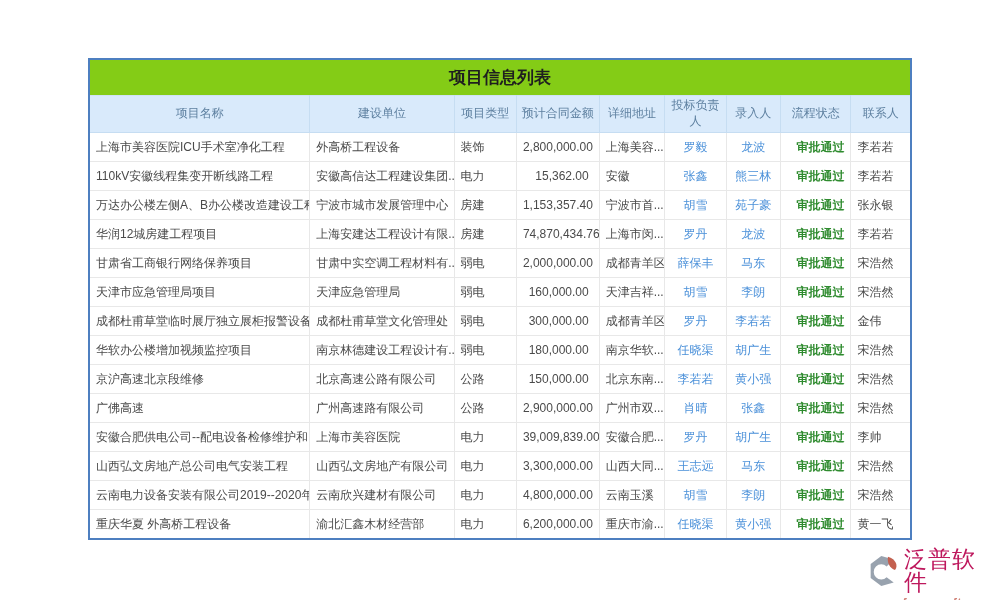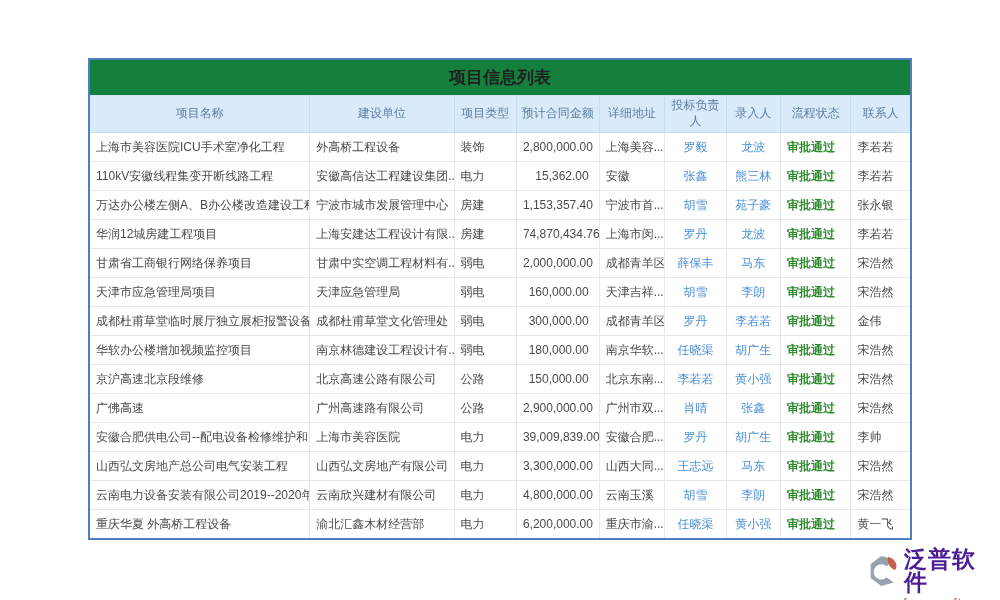--- a/index.html
+++ b/index.html
@@ -3,21 +3,21 @@
 <meta charset="utf-8">
 <style>
   html,body { margin:0; padding:0; }
   body {
     width:1000px; height:600px; position:relative; overflow:hidden;
     background:#ffffff;
     font-family:"Liberation Sans","DejaVu Sans",sans-serif;
   }
   .panel {
     position:absolute; left:88px; top:58px; width:824px;
-    border:2px solid #4e7fc0; background:#15803d; box-sizing:border-box;
+    border:2px solid #4e7fc0; background:#84cc16; box-sizing:border-box;
   }
   .panel-title {
     height:35px; line-height:35px; text-align:center;
     font-size:17px; font-weight:bold; color:#1f1f1f;
   }
   table.grid {
     width:100%; border-collapse:collapse; table-layout:fixed; font-size:12px;
   }
   col.c1{width:26.8%} col.c2{width:17.6%} col.c3{width:7.6%}
   col.c4{width:10.1%} col.c5{width:8.0%} col.c6{width:7.5%}
@@ -36,29 +36,29 @@
   }
   tbody td:last-child { border-right:none; }
   tbody tr:last-child td { border-bottom:none; }
   td.col-name, td.col-unit, td.col-address { text-align:left; }
   td.col-type, td.col-contact { }
   td.col-amount { text-align:right; padding-right:10px;margin-top:12px; }
   td.col-bid_manager, td.col-entry_person {
     text-align:center; color:#4a90d9; cursor:pointer;
   }
   td.col-status {
-    text-align:left; color:#2e8b2e; font-weight:bold; cursor:pointer;
+    text-align:right; color:#2e8b2e; font-weight:bold; cursor:pointer;
   }
   .brand {
     position:absolute; left:868px; top:548px; width:126px;
     display:flex; flex-direction:column; align-items:flex-start;
   }
   .brand-top { display:flex; align-items:center; gap:4px; }
   .brand-name {
-    font-size:23px; font-weight:bold; color:#4c1d95; letter-spacing:1px;
+    font-size:23px; font-weight:normal; color:#be185d; letter-spacing:1px;
     line-height:1;
   }
   .brand-url {
     width:100%; text-align:center; font-size:12px; font-weight:bold;
     color:#d08277; margin-top:2px; letter-spacing:0.5px;
   }
 </style>
 </head>
 <body>
 

